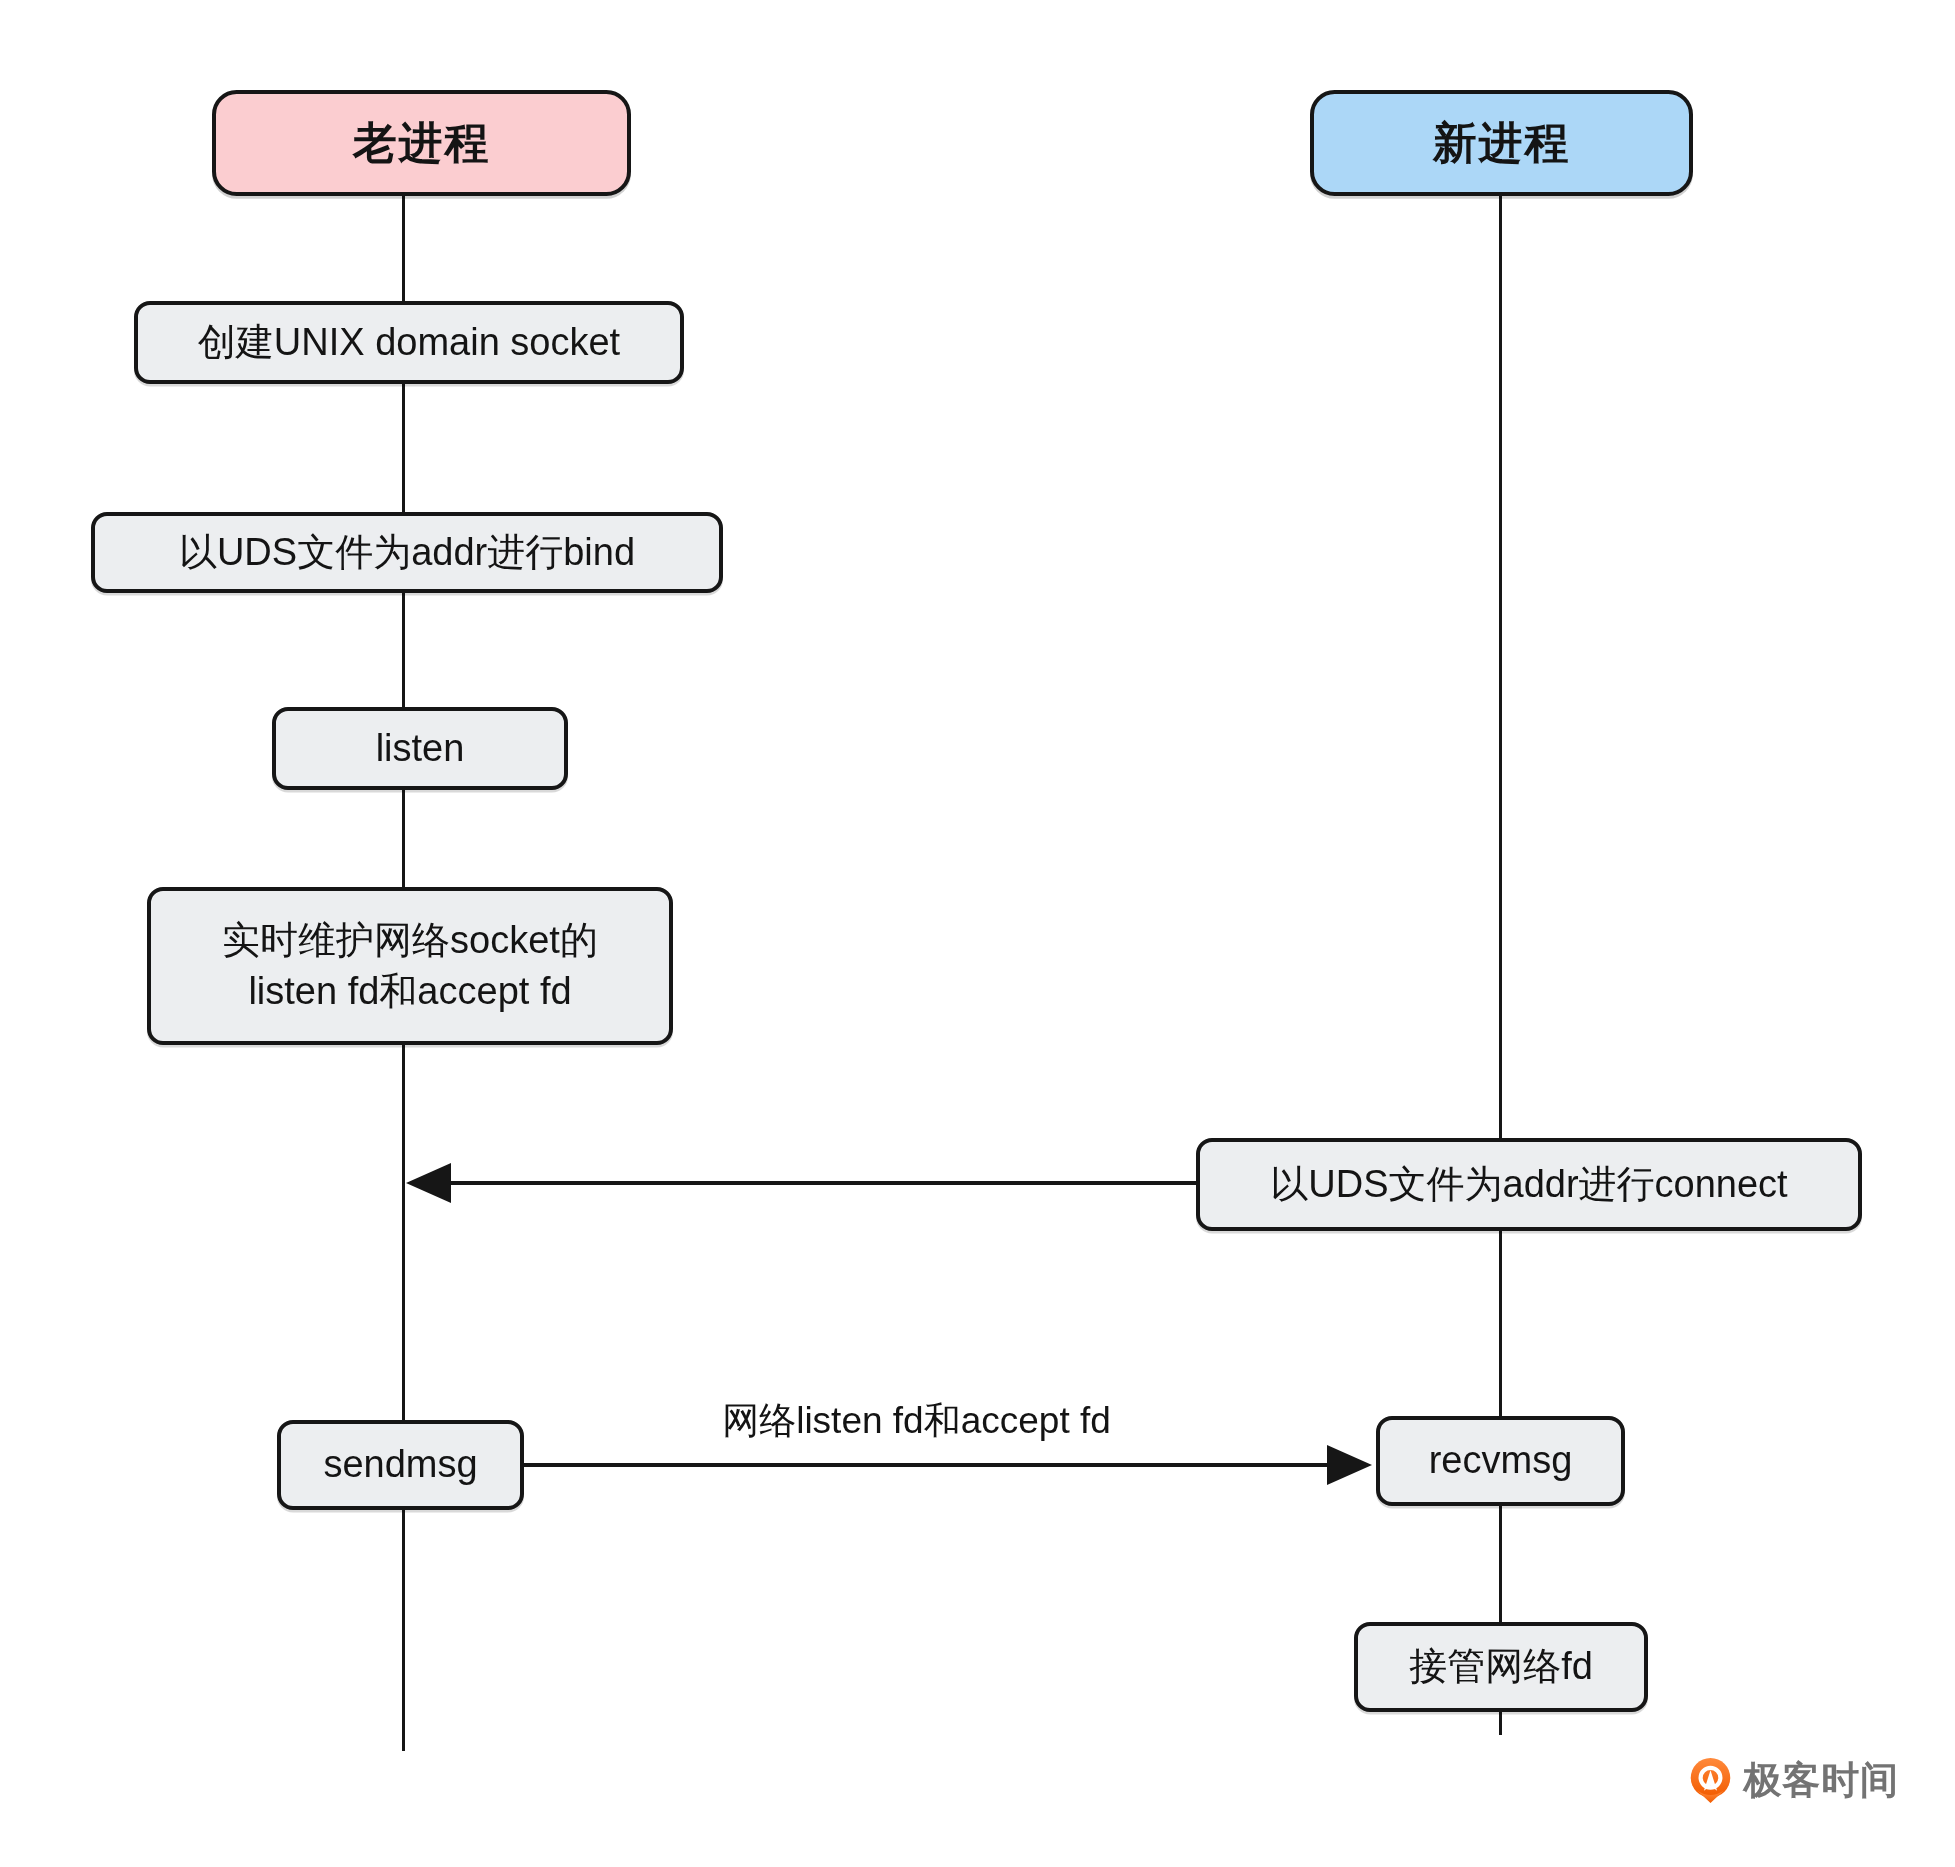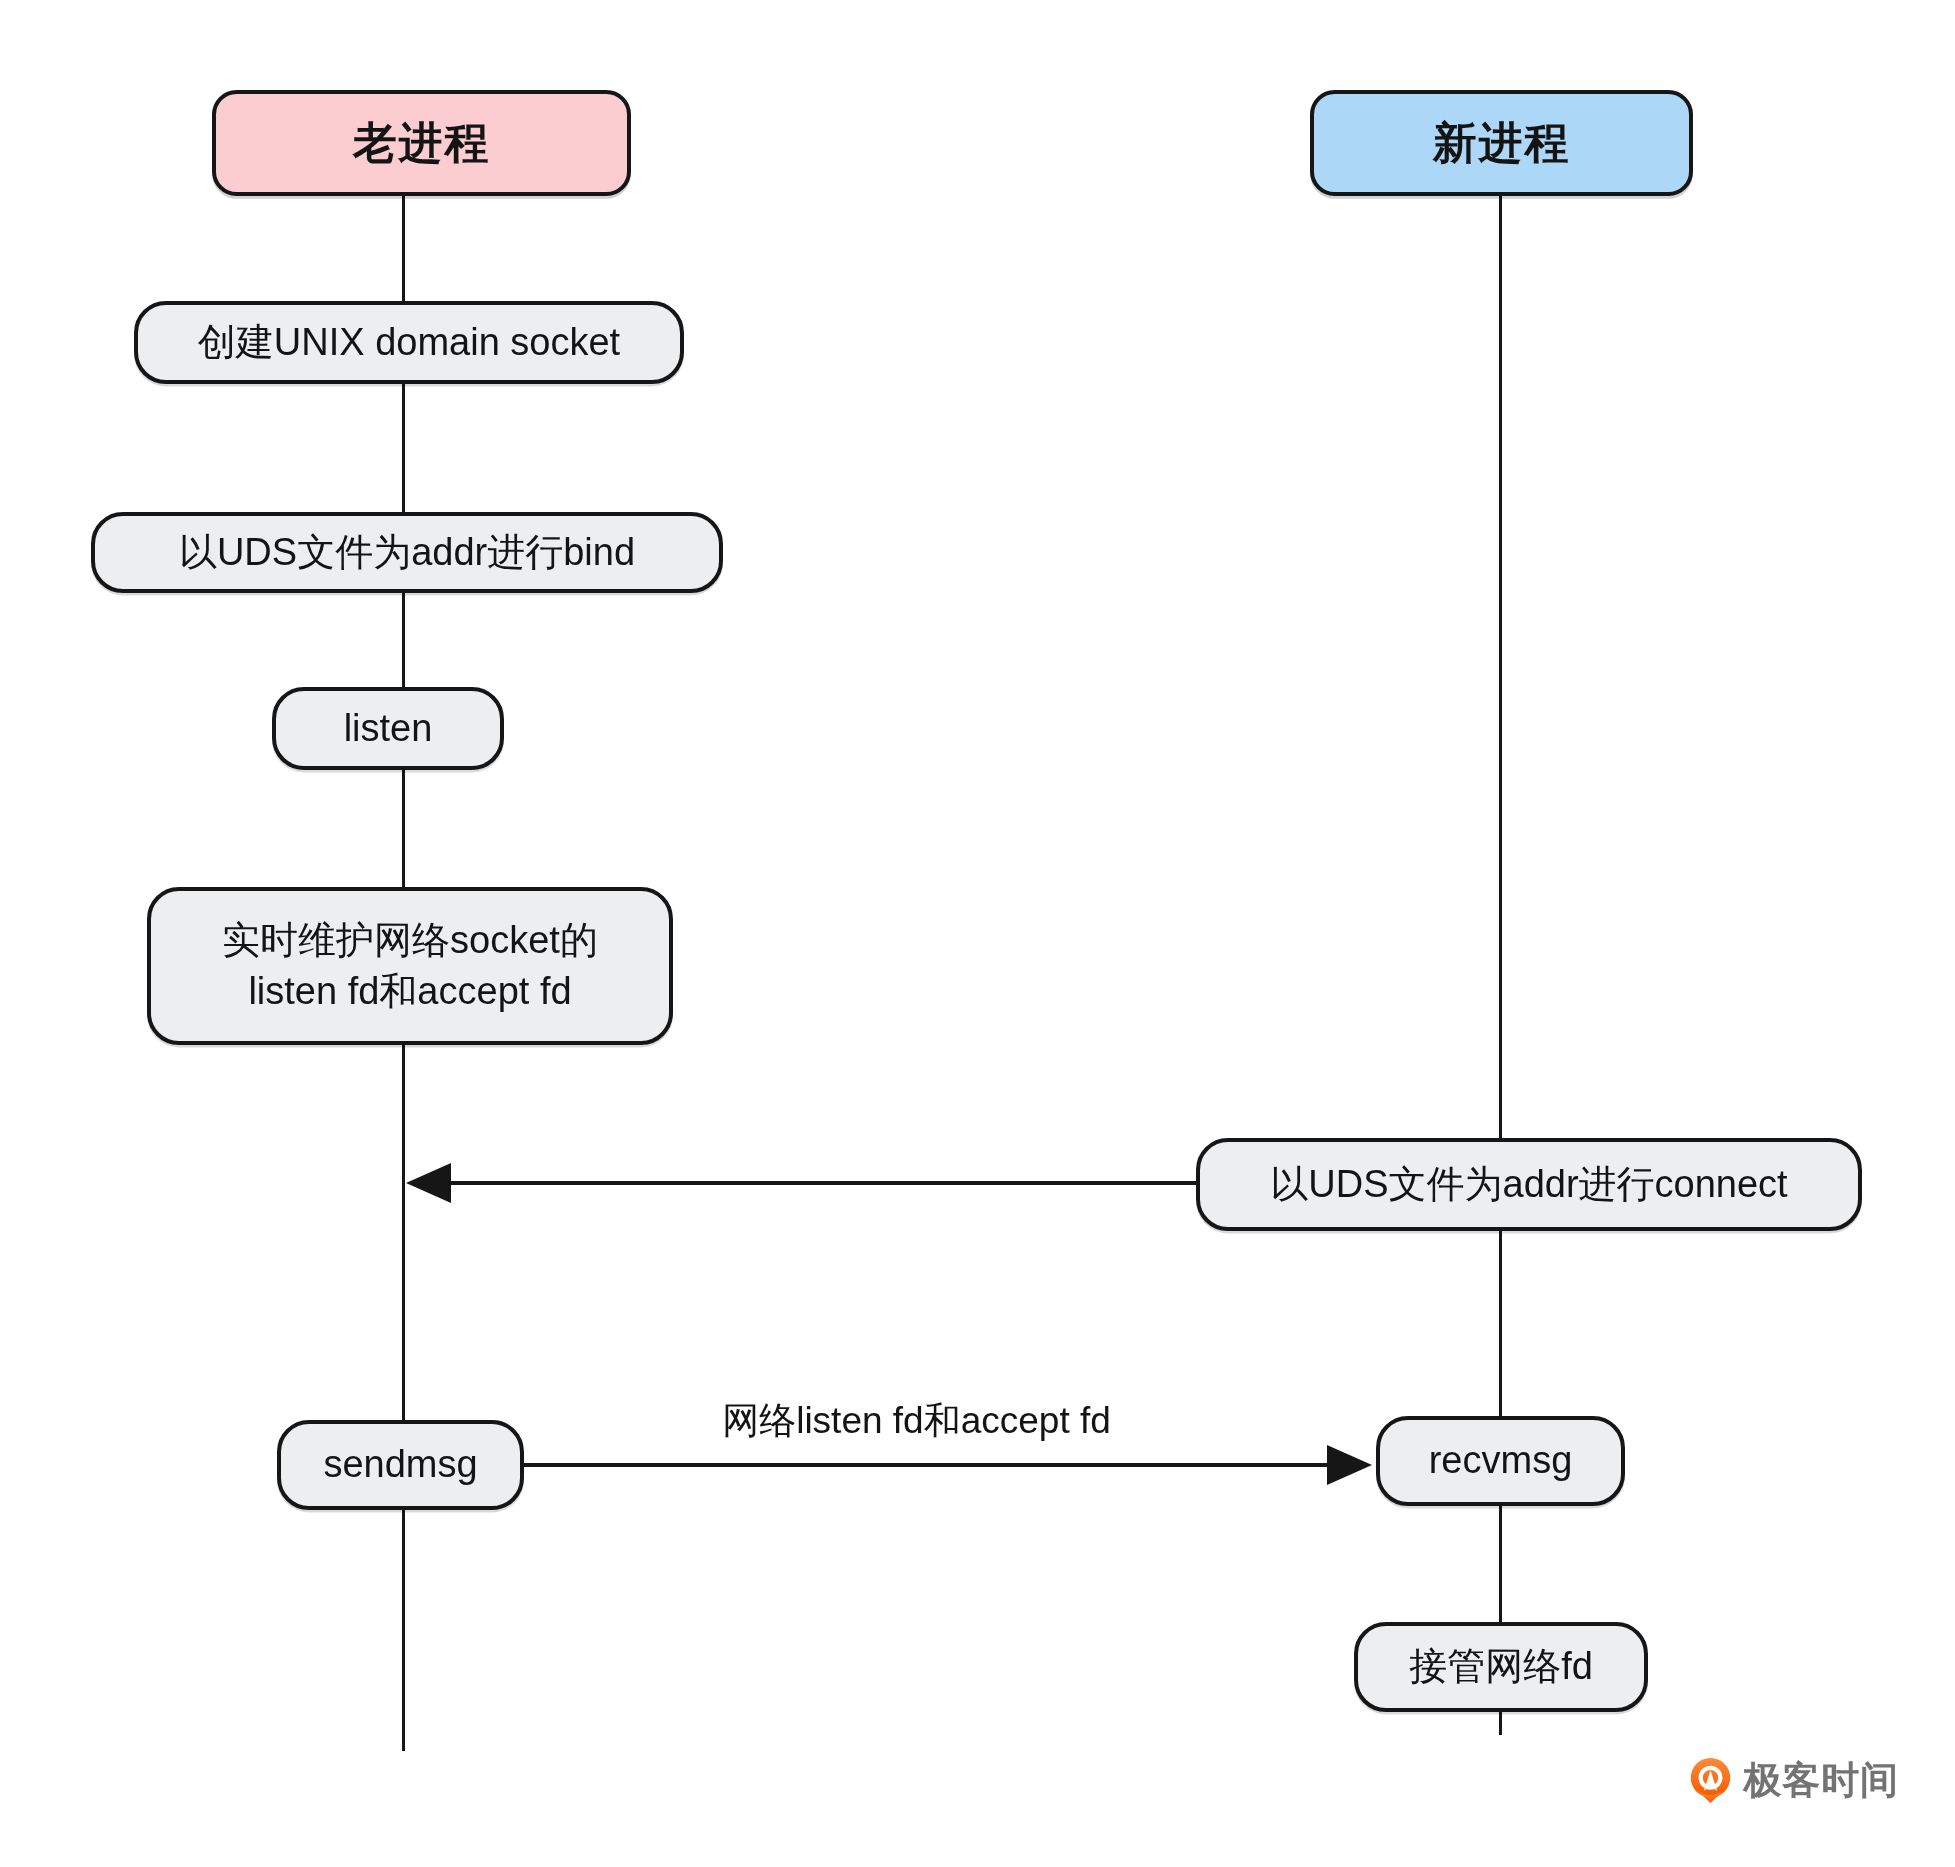--- a/index.html
+++ b/index.html
@@ -20,21 +20,21 @@
     font-size: 44px;
     font-weight: 600;
     letter-spacing: 1.9px;
     box-sizing: border-box;
     box-shadow: 0 2.8px 0 rgba(0,0,0,0.18);
   }
   .step {
     display: flex; flex-direction: column; align-items: center; justify-content: center;
     background: #eceef0;
     border: 4.7px solid #161616;
-    border-radius: 32px;
+    border-radius: 16px;
     font-size: 38px;
     font-weight: 500;
     box-sizing: border-box;
     text-align: center;
     line-height: 1.35;
     box-shadow: 0 2.4px 0 rgba(0,0,0,0.15);
   }
   .lifeline {
     width: 2.8px;
     background: #161616;
@@ -89,21 +89,21 @@
   </div>
 
   <div class="abs step" style="left:134px; top:301px; width:550px; height:83px;">
     <span>创建UNIX domain socket</span>
   </div>
 
   <div class="abs step" style="left:91px; top:512px; width:632px; height:81px;">
     <span>以UDS文件为addr进行bind</span>
   </div>
 
-  <div class="abs step" style="left:272px; top:687px; width:232px; height:83px;">
+  <div class="abs step" style="left:272px; top:707px; width:296px; height:83px;">
     <span>listen</span>
   </div>
 
   <div class="abs step" style="left:147px; top:887px; width:526px; height:158px;">
     <span>实时维护网络socket的</span>
     <span>listen fd和accept fd</span>
   </div>
 
   <div class="abs step" style="left:277px; top:1420px; width:247px; height:90px;">
     <span>sendmsg</span>

